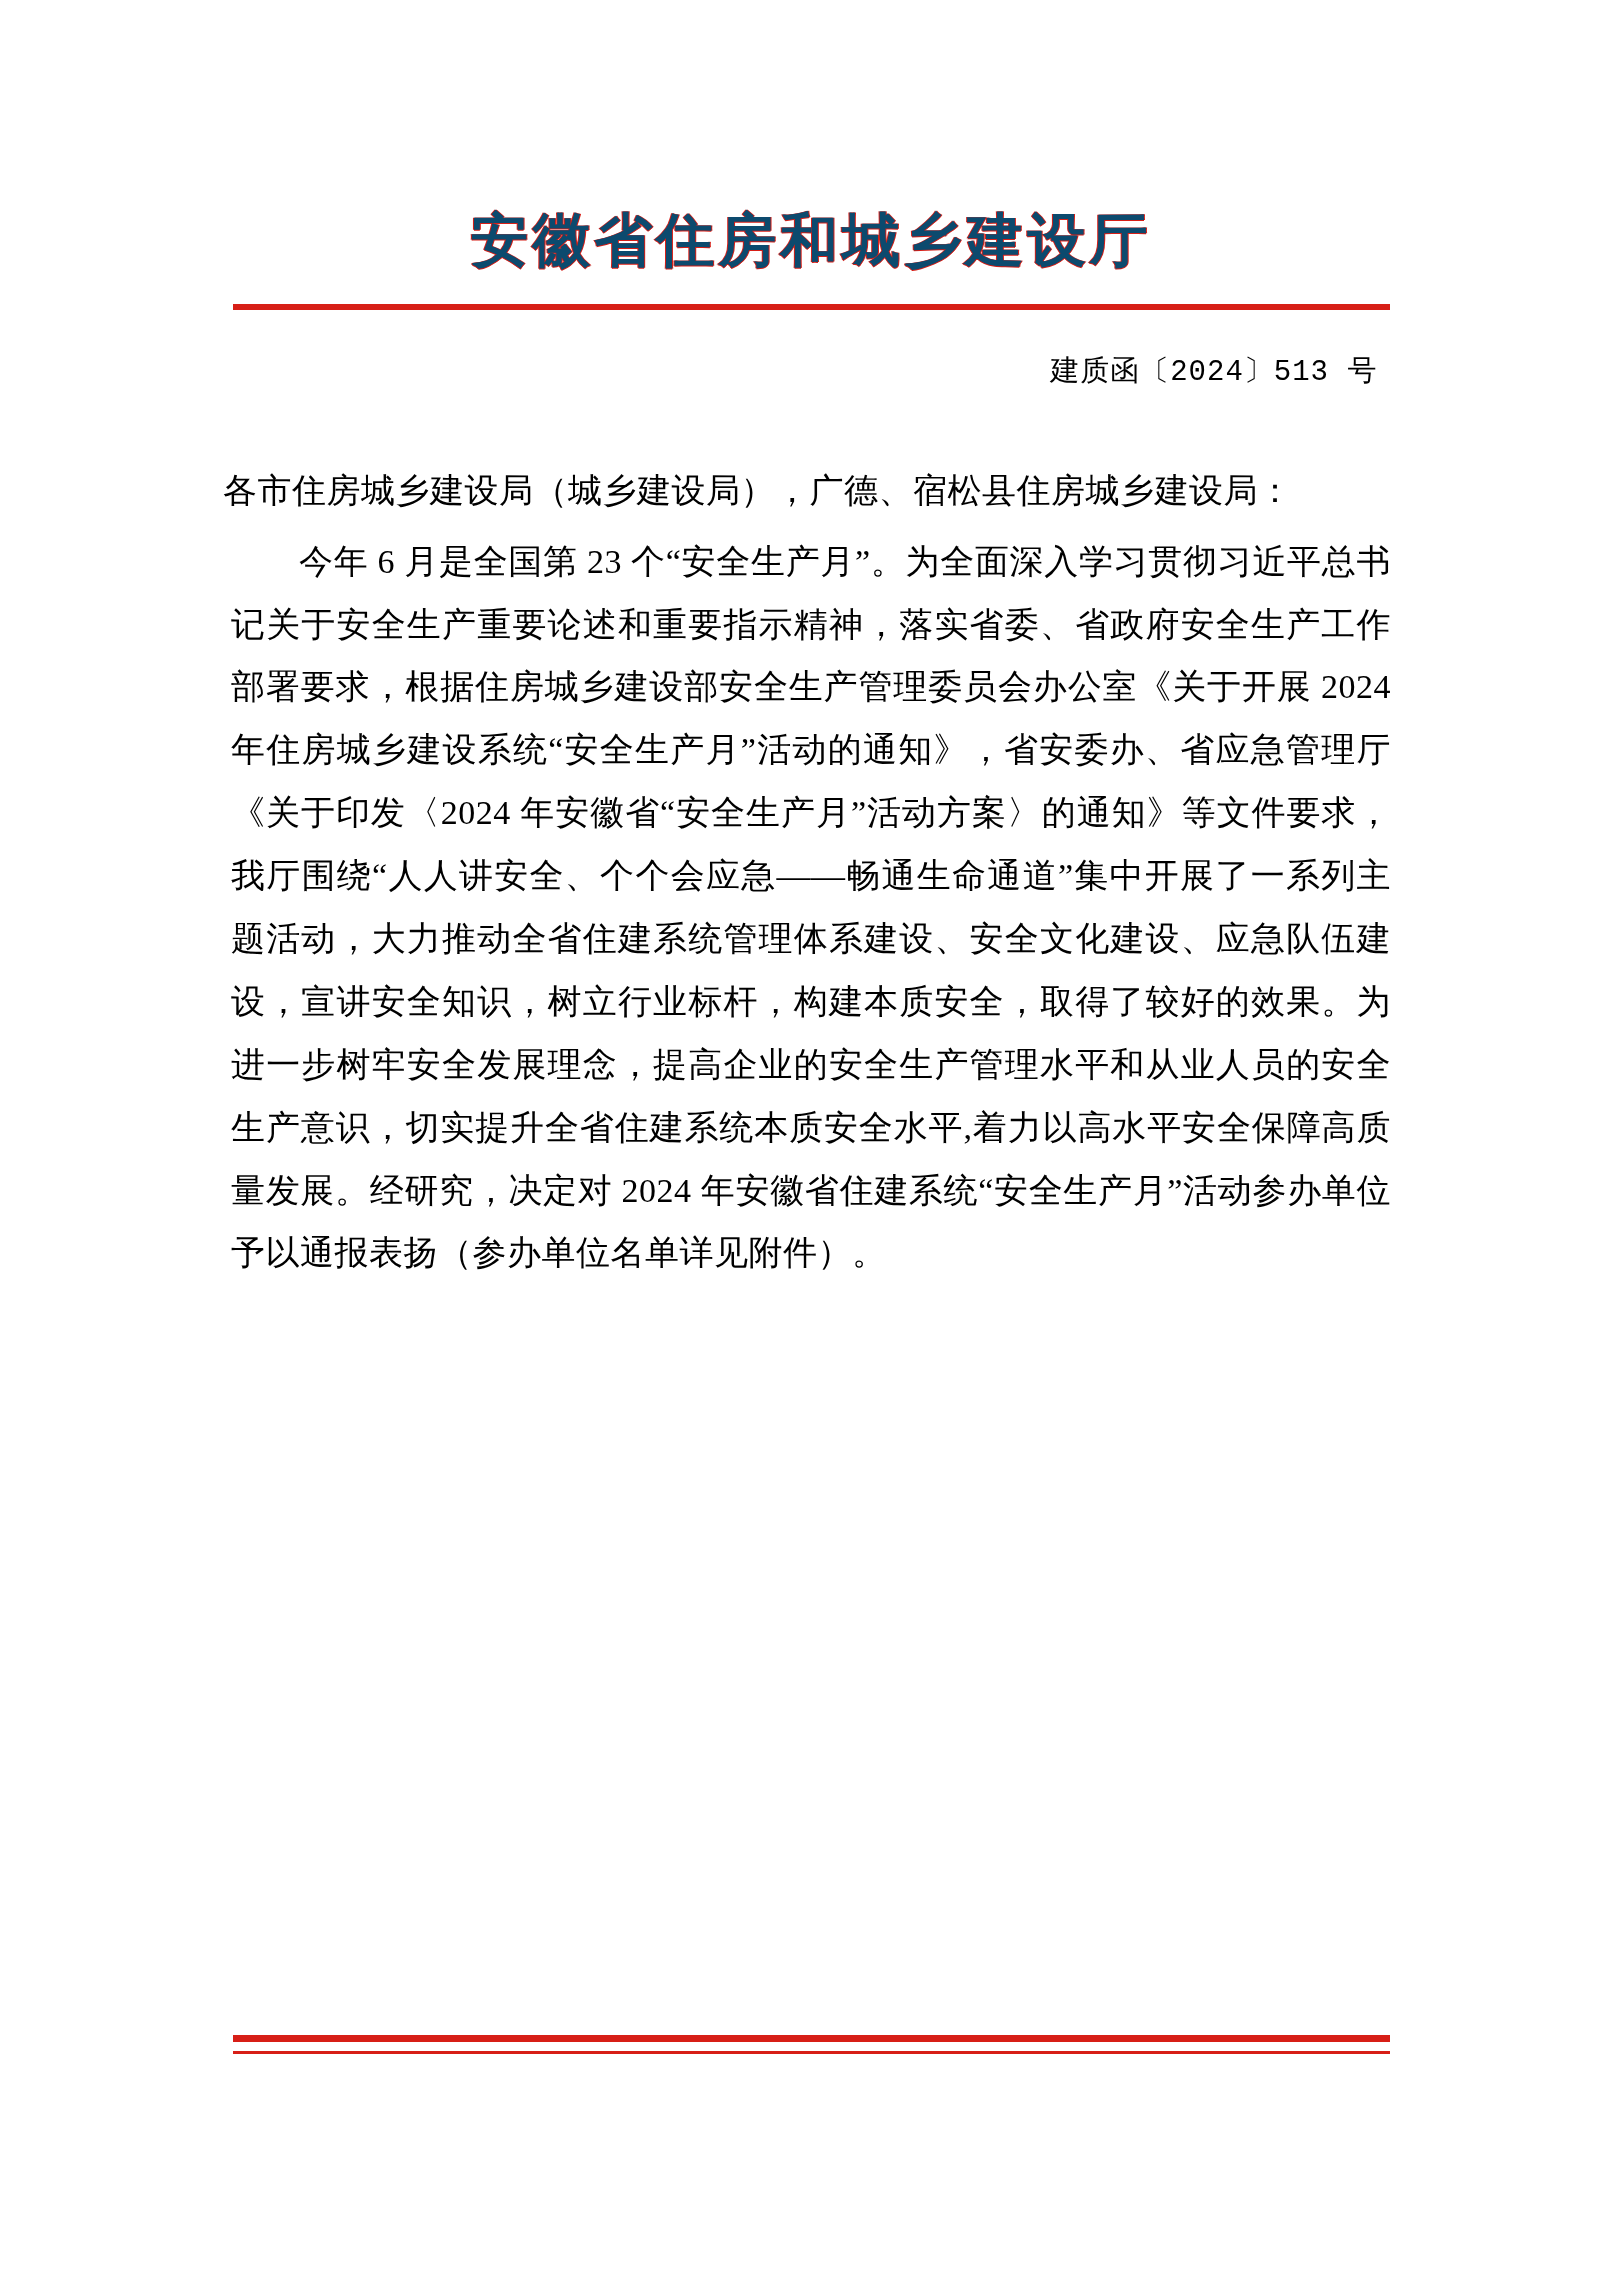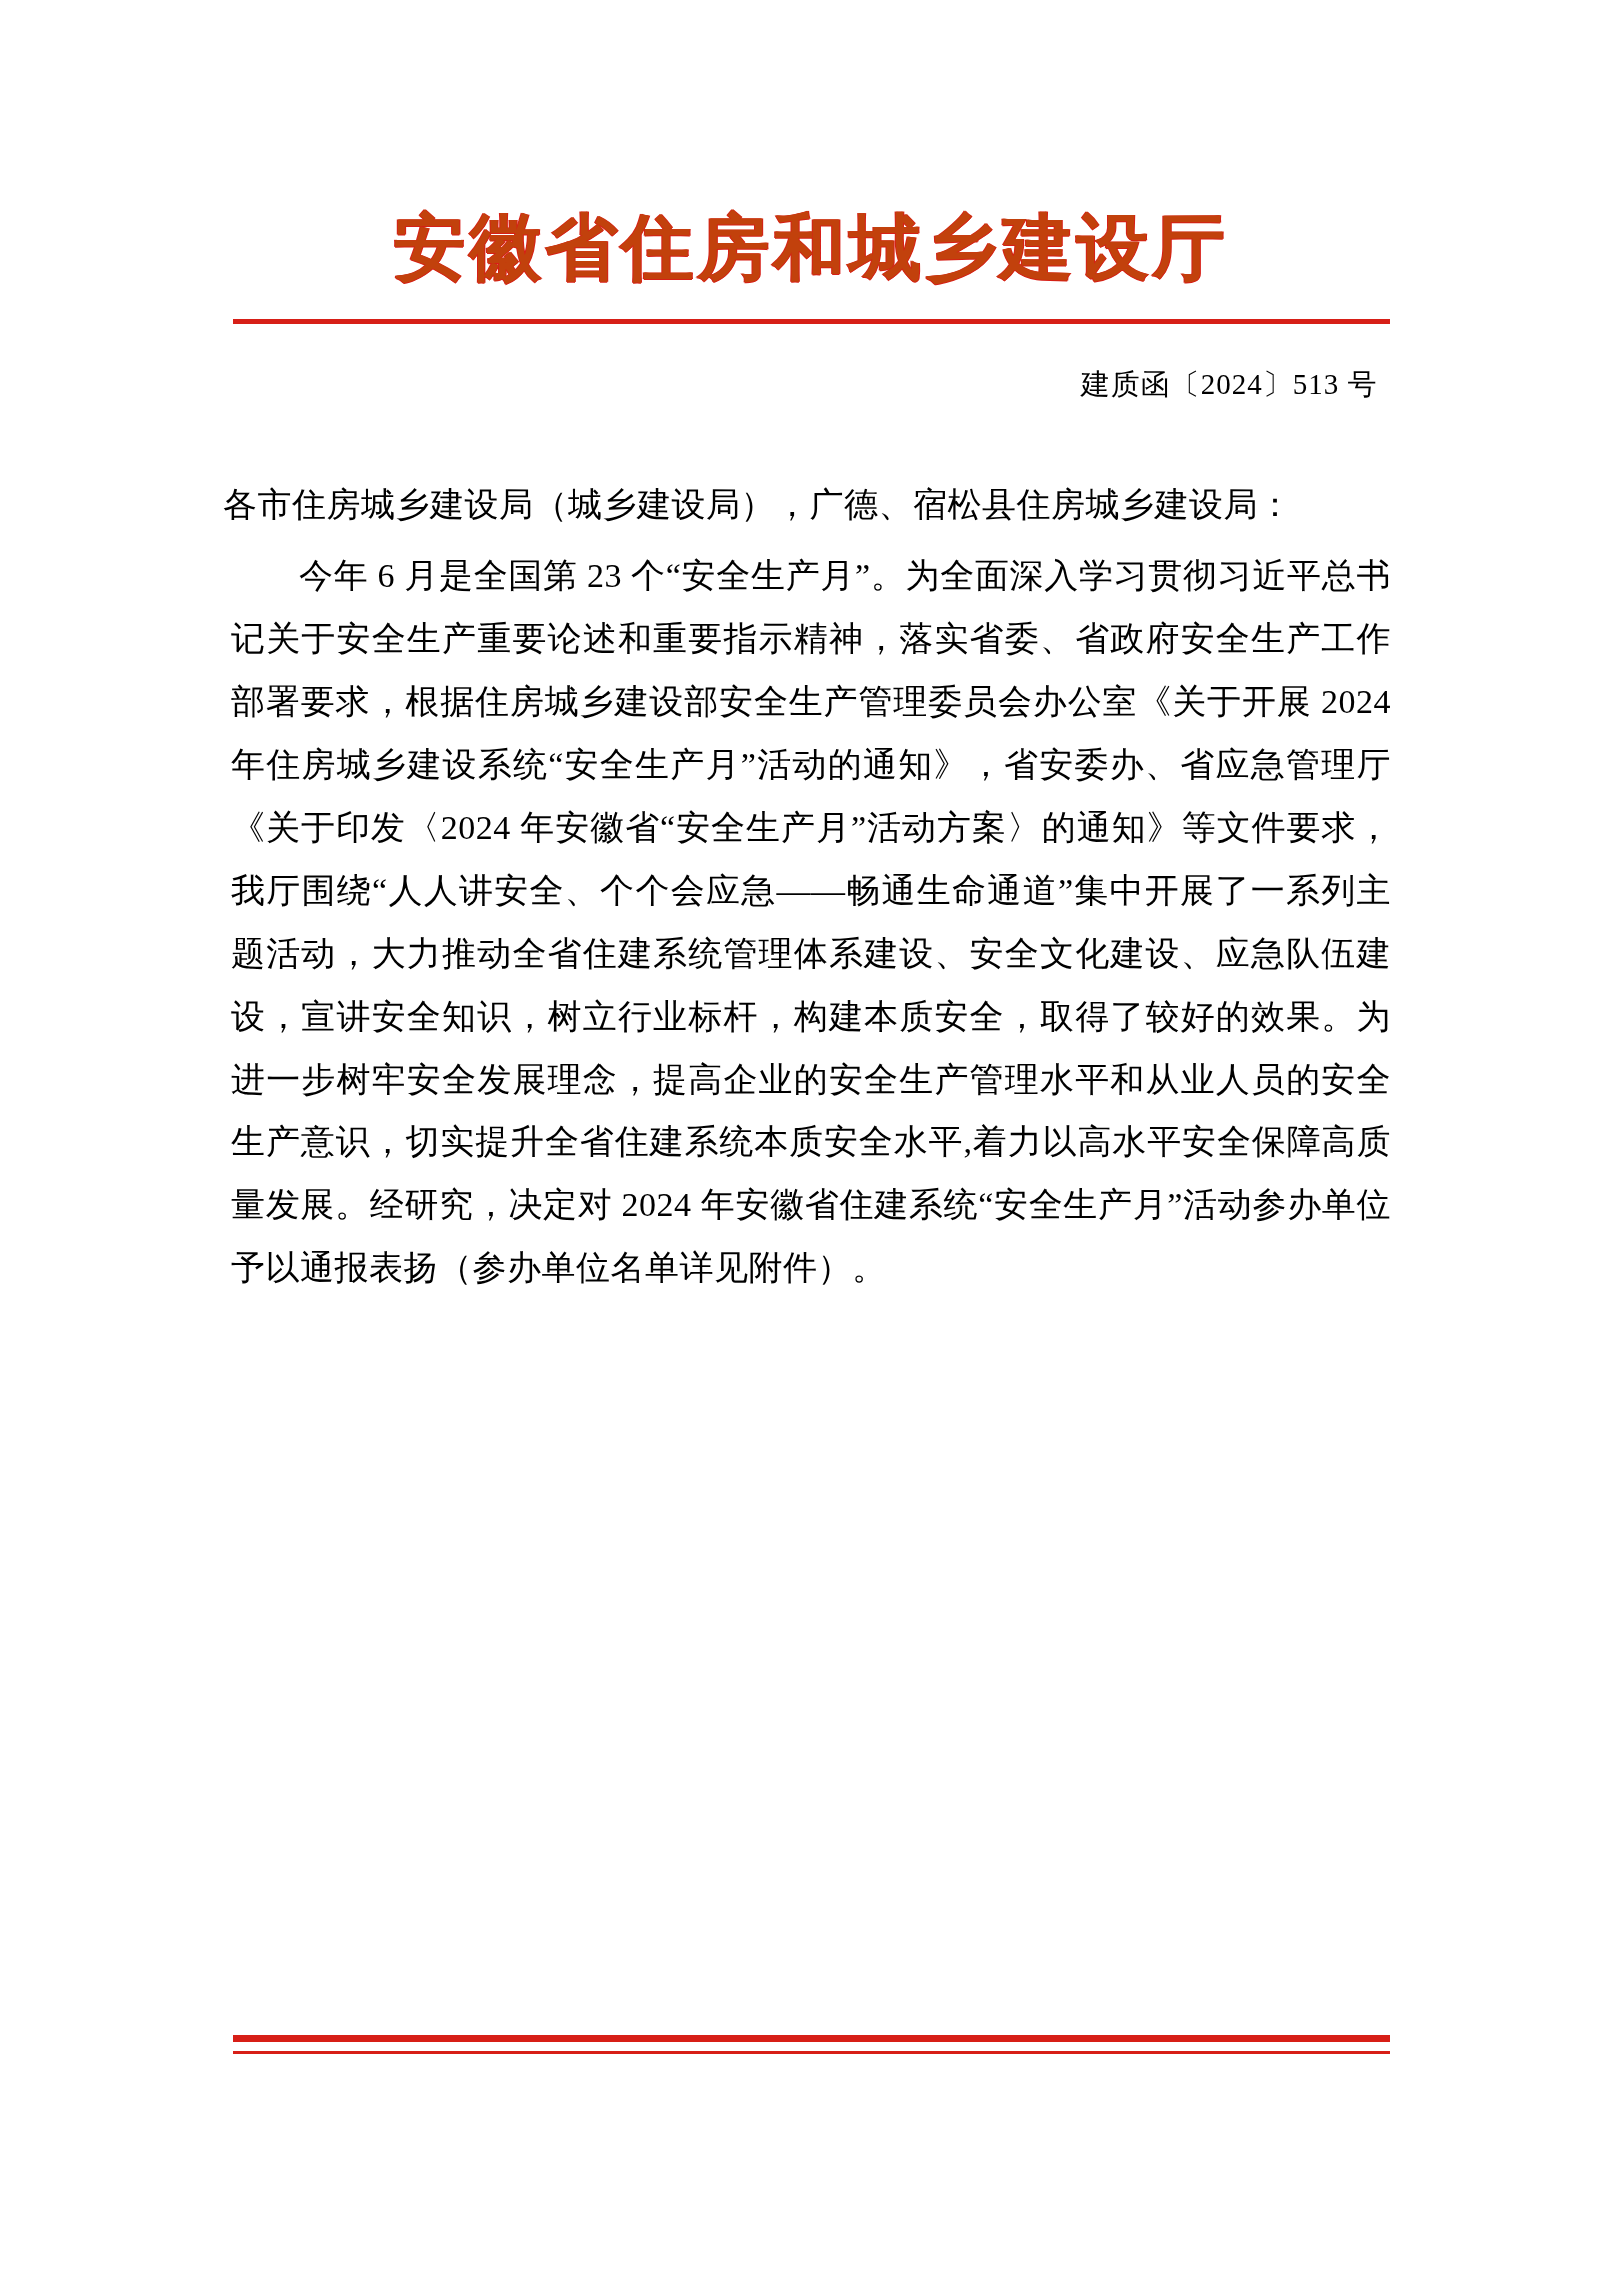--- a/index.html
+++ b/index.html
@@ -30,45 +30,45 @@
     width: 1176px;
   }
 
   
   .masthead {
     margin-top: 211px;
     text-align: center;
     width: 1176px;
   }
   .masthead-title {
-    color: #c2410c;
+    color: #0c4a6e;
     font-family: "Liberation Serif", "DejaVu Serif", serif;
     font-weight: 700;
-    font-size: 72px;
+    font-size: 58px;
     letter-spacing: 3.9px;
     line-height: 1.05;
     white-space: nowrap;
     text-shadow: 1px 0 0 #d71f17, -1px 0 0 #d71f17, 0 1px 0 #d71f17;
     text-align: center;
   }
   .masthead-rule {
     margin: 32px auto 0 auto;
     width: 1157px;
     height: 5.9px;
     background: #d71f17;
   }
 
   
   .doc-number {
     margin-top: 41px;
     text-align: right;
     padding-right: 21.6px;
     font-size: 29px;
     letter-spacing: 1px;
-    font-family: Liberation Serif, serif;
+    font-family: Liberation Mono, monospace;
   }
 
   
   .doc-title {
     margin-top: 78px;
     text-align: center;
     font-weight: 700;
     font-size: 42px;
     line-height: 1.55;
     letter-spacing: 1px;

